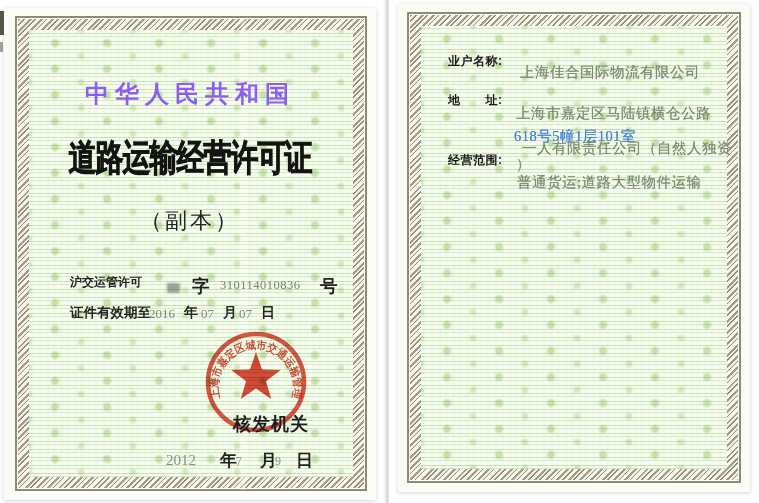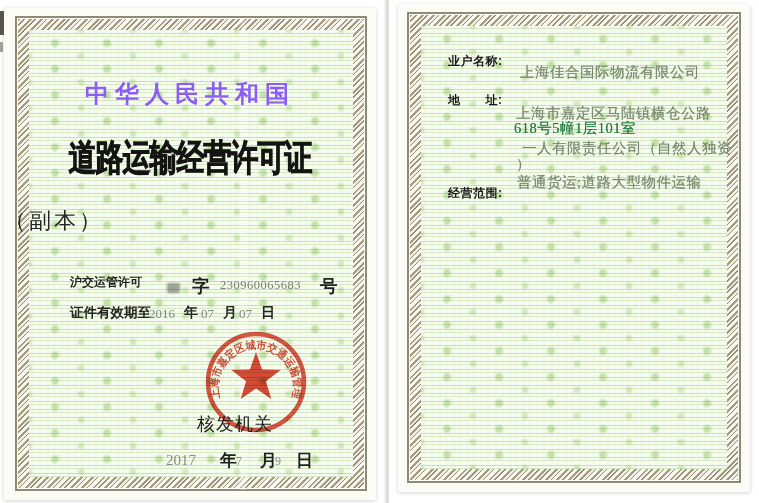--- a/index.html
+++ b/index.html
@@ -34,58 +34,58 @@
   .fold-light{position:absolute;left:234px;top:10px;width:10px;height:472px;
      background:linear-gradient(90deg,transparent,rgba(255,255,255,.38),transparent);}
 
   
   .country{position:absolute;left:0;top:70px;width:100%;text-align:center;
      font-size:24px;letter-spacing:6px;color:#8b5cf6;font-weight:600;}
   .cert-title{position:absolute;left:0;top:126px;width:100%;text-align:center;
      font-family:"Liberation Sans","DejaVu Sans",sans-serif;font-weight:900;
      font-size:28px;letter-spacing:-1px;color:#141412;transform:scaleY(1.3);
      transform-origin:top center;-webkit-text-stroke:.6px #141412;}
-  .copy-type{position:absolute;left:0;top:198px;width:100%;text-align:left;
+  .copy-type{position:absolute;left:0;top:198px;width:100%;text-align:center;
      font-size:22px;letter-spacing:3px;color:#242422;}
 
   .lic-line{position:absolute;left:0;top:266px;width:100%;height:24px;}
   .lic-prefix{position:absolute;left:66px;top:0;font-size:12px;font-weight:700;color:#20201e;}
   .lic-smudge{position:absolute;left:163px;top:9px;width:13px;height:10px;
      background:rgba(70,72,66,.5);filter:blur(1px);border-radius:2px;}
   .lic-zi{position:absolute;left:188px;top:0;font-size:17.5px;font-weight:700;color:#20201e;}
   .lic-number{position:absolute;left:216px;top:4px;font-size:12.5px;letter-spacing:.5px;color:#76816f;}
   .lic-hao{position:absolute;left:316px;top:0;font-size:17.5px;font-weight:700;color:#20201e;}
 
   .valid-line{position:absolute;left:0;top:296px;width:100%;height:20px;}
   .valid-label{position:absolute;left:66px;top:0;font-size:13.5px;font-weight:700;color:#23231f;}
   .valid-year{position:absolute;left:145px;top:2px;font-size:13px;color:#7c877a;}
   .valid-yu{position:absolute;left:180px;top:0;font-size:14px;font-weight:700;color:#23231f;}
   .valid-month{position:absolute;left:197px;top:2px;font-size:13px;color:#7c877a;}
   .valid-mu{position:absolute;left:219px;top:0;font-size:14px;font-weight:700;color:#23231f;}
   .valid-day{position:absolute;left:235px;top:2px;font-size:13px;color:#7c877a;}
   .valid-du{position:absolute;left:257px;top:0;font-size:14px;font-weight:700;color:#23231f;}
 
   .seal{position:absolute;left:182px;top:304px;width:140px;height:140px;mix-blend-mode:multiply;}
-  .issuer{position:absolute;left:193px;top:404px;width:112px;text-align:left;
-     font-size:18px;font-weight:400;letter-spacing:1px;color:#1c1c1a;}
+  .issuer{position:absolute;left:193px;top:404px;width:112px;text-align:right;
+     font-size:18px;font-weight:700;letter-spacing:1px;color:#1c1c1a;}
 
   .issue-line{position:absolute;left:0;top:441px;width:100%;height:22px;}
   .iss-year{position:absolute;left:162px;top:3px;font-size:15px;color:#848e82;}
   .iss-yu{position:absolute;left:216px;top:0;font-size:17px;font-weight:600;color:#1e1e1c;}
   .iss-month{position:absolute;left:232px;top:5px;font-size:12px;color:#848e82;}
   .iss-mu{position:absolute;left:256px;top:0;font-size:17px;font-weight:600;color:#1e1e1c;}
   .iss-day{position:absolute;left:271px;top:5px;font-size:12px;color:#848e82;}
   .iss-du{position:absolute;left:292px;top:0;font-size:17px;font-weight:600;color:#1e1e1c;}
 
   
   .field-label{position:absolute;left:50px;font-family:"Liberation Sans","DejaVu Sans",sans-serif;
      font-weight:700;font-size:12px;letter-spacing:.5px;color:#181816;white-space:pre;}
   .field-value{position:absolute;font-size:14.5px;letter-spacing:.5px;color:#79896f;
      text-shadow:0 0 .7px rgba(121,137,111,.7);white-space:nowrap;}
-  .fv-dark{color:#15803d;text-shadow:0 0 .4px rgba(94,106,82,.7);}
+  .fv-dark{color:#3b82f6;text-shadow:0 0 .4px rgba(94,106,82,.7);margin-top:8px;}
 
   
   .crease{position:absolute;left:383px;top:0;width:8px;height:503px;
      background:linear-gradient(90deg,transparent,rgba(150,150,140,.22) 40%,rgba(110,110,100,.32) 55%,transparent 80%);}
   .edge-mark-1{position:absolute;left:0;top:11px;width:4px;height:24px;background:#565548;}
   .edge-mark-2{position:absolute;left:0;top:42px;width:3px;height:10px;background:#565548;opacity:.55;}
 </style>
 </head>
 <body>
 
@@ -97,21 +97,21 @@
     <div class="fold-light"></div>
 
     <div class="country">中华人民共和国</div>
     <div class="cert-title">道路运输经营许可证</div>
     <div class="copy-type">（副本）</div>
 
     <div class="lic-line">
       <span class="lic-prefix">沪交运管许可</span>
       <span class="lic-smudge"></span>
       <span class="lic-zi">字</span>
-      <span class="lic-number">230960065683</span>
+      <span class="lic-number">310114010836</span>
       <span class="lic-hao">号</span>
     </div>
 
     <div class="valid-line">
       <span class="valid-label">证件有效期至</span>
       <span class="valid-year">2016</span>
       <span class="valid-yu">年</span>
       <span class="valid-month">07</span>
       <span class="valid-mu">月</span>
       <span class="valid-day">07</span>
@@ -125,21 +125,21 @@
         <path id="sealArc" d="M 33.7 86.1 A 38 38 0 1 1 106.3 86.1" fill="none"></path>
       </defs>
       <text font-size="11" fill="#d5321e" opacity="0.85" font-family="Liberation Sans, DejaVu Sans, sans-serif" font-weight="700">
         <textPath href="#sealArc" startOffset="0" textLength="152" lengthAdjust="spacingAndGlyphs">上海市嘉定区城市交通运输管理所</textPath>
       </text>
     </svg>
 
     <div class="issuer">核发机关</div>
 
     <div class="issue-line">
-      <span class="iss-year">2017</span>
+      <span class="iss-year">2012</span>
       <span class="iss-yu">年</span>
       <span class="iss-month">7</span>
       <span class="iss-mu">月</span>
       <span class="iss-day">9</span>
       <span class="iss-du">日</span>
     </div>
   </div>
 
   <div class="crease"></div>
   <div class="edge-mark-1"></div>
@@ -152,17 +152,17 @@
     <div class="field-label" style="top:49px">业户名称:</div>
     <div class="field-value" style="left:122px;top:59px">上海佳合国际物流有限公司</div>
 
     <div class="field-label" style="top:88px">地　　址:</div>
     <div class="field-value" style="left:118px;top:100px">上海市嘉定区马陆镇横仓公路</div>
     <div class="field-value fv-dark" style="left:116px;top:115px">618号5幢1层101室</div>
 
     <div class="field-value" style="left:124px;top:135px">一人有限责任公司（自然人独资</div>
     <div class="field-value" style="left:118px;top:151px">）</div>
 
-    <div class="field-label" style="top:181px">经营范围:</div>
+    <div class="field-label" style="top:148px">经营范围:</div>
     <div class="field-value" style="left:119px;top:169px">普通货运;道路大型物件运输</div>
   </div>
 
 </div>
 
 </body></html>

